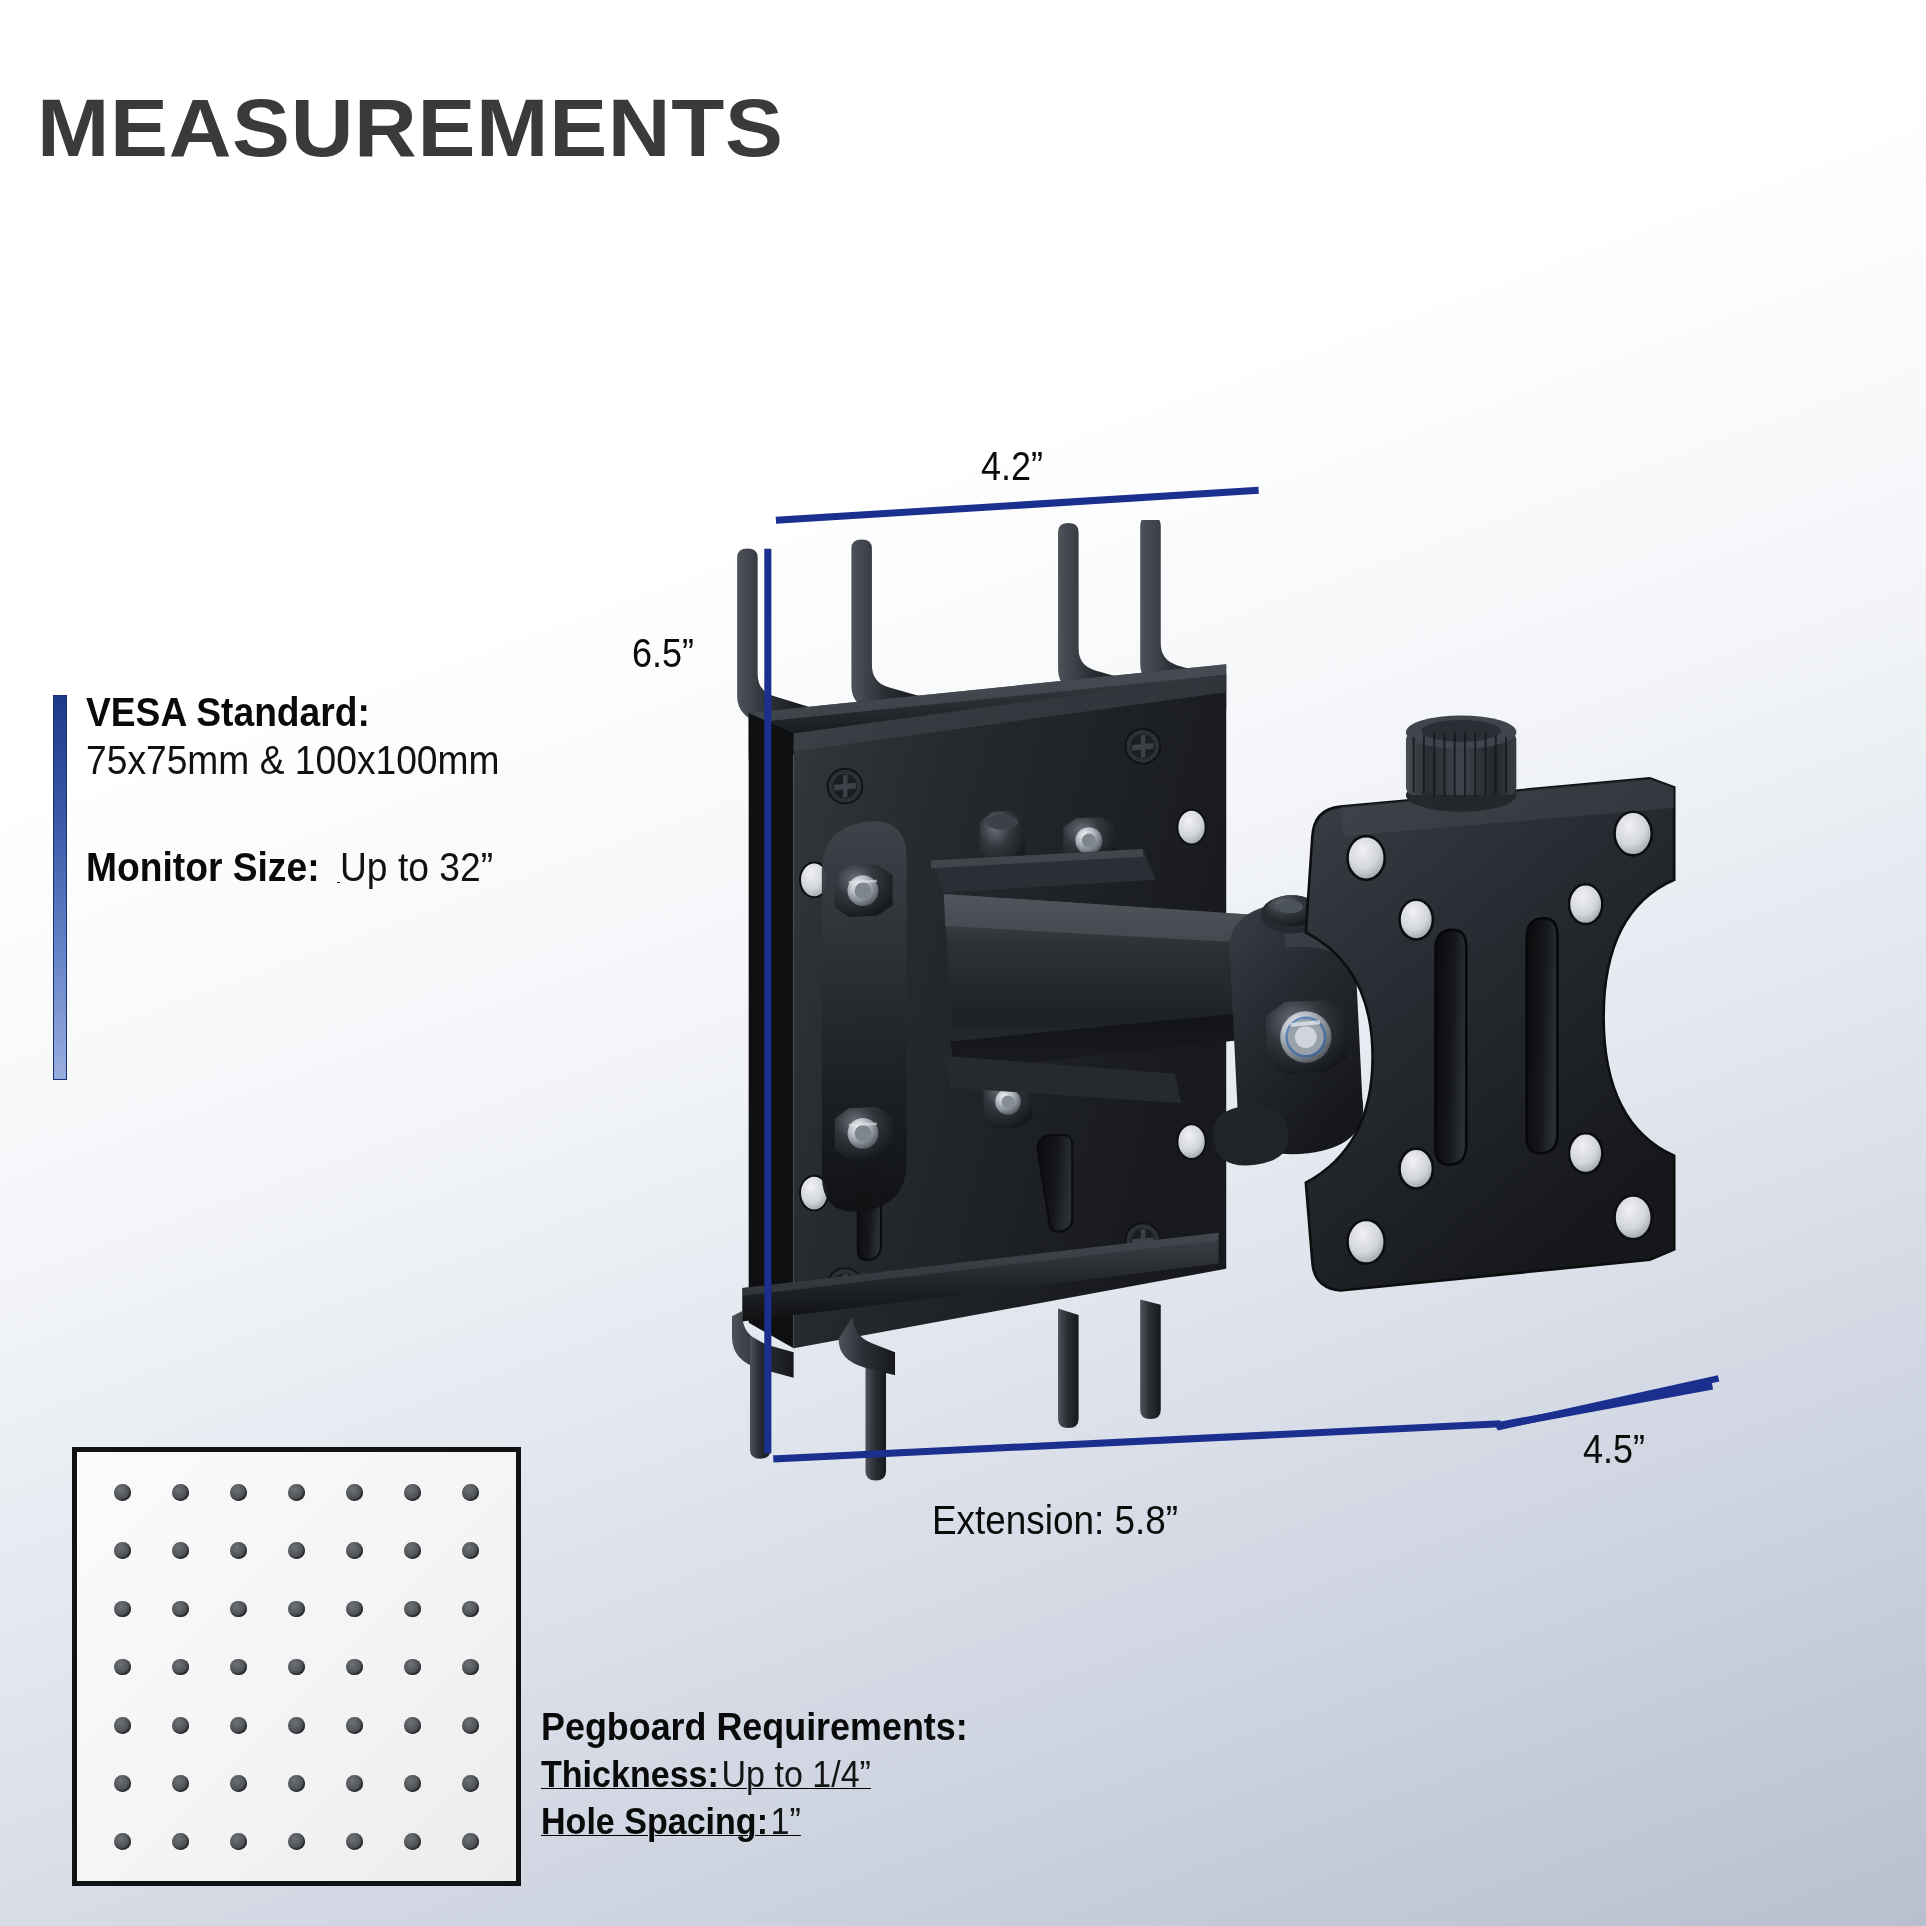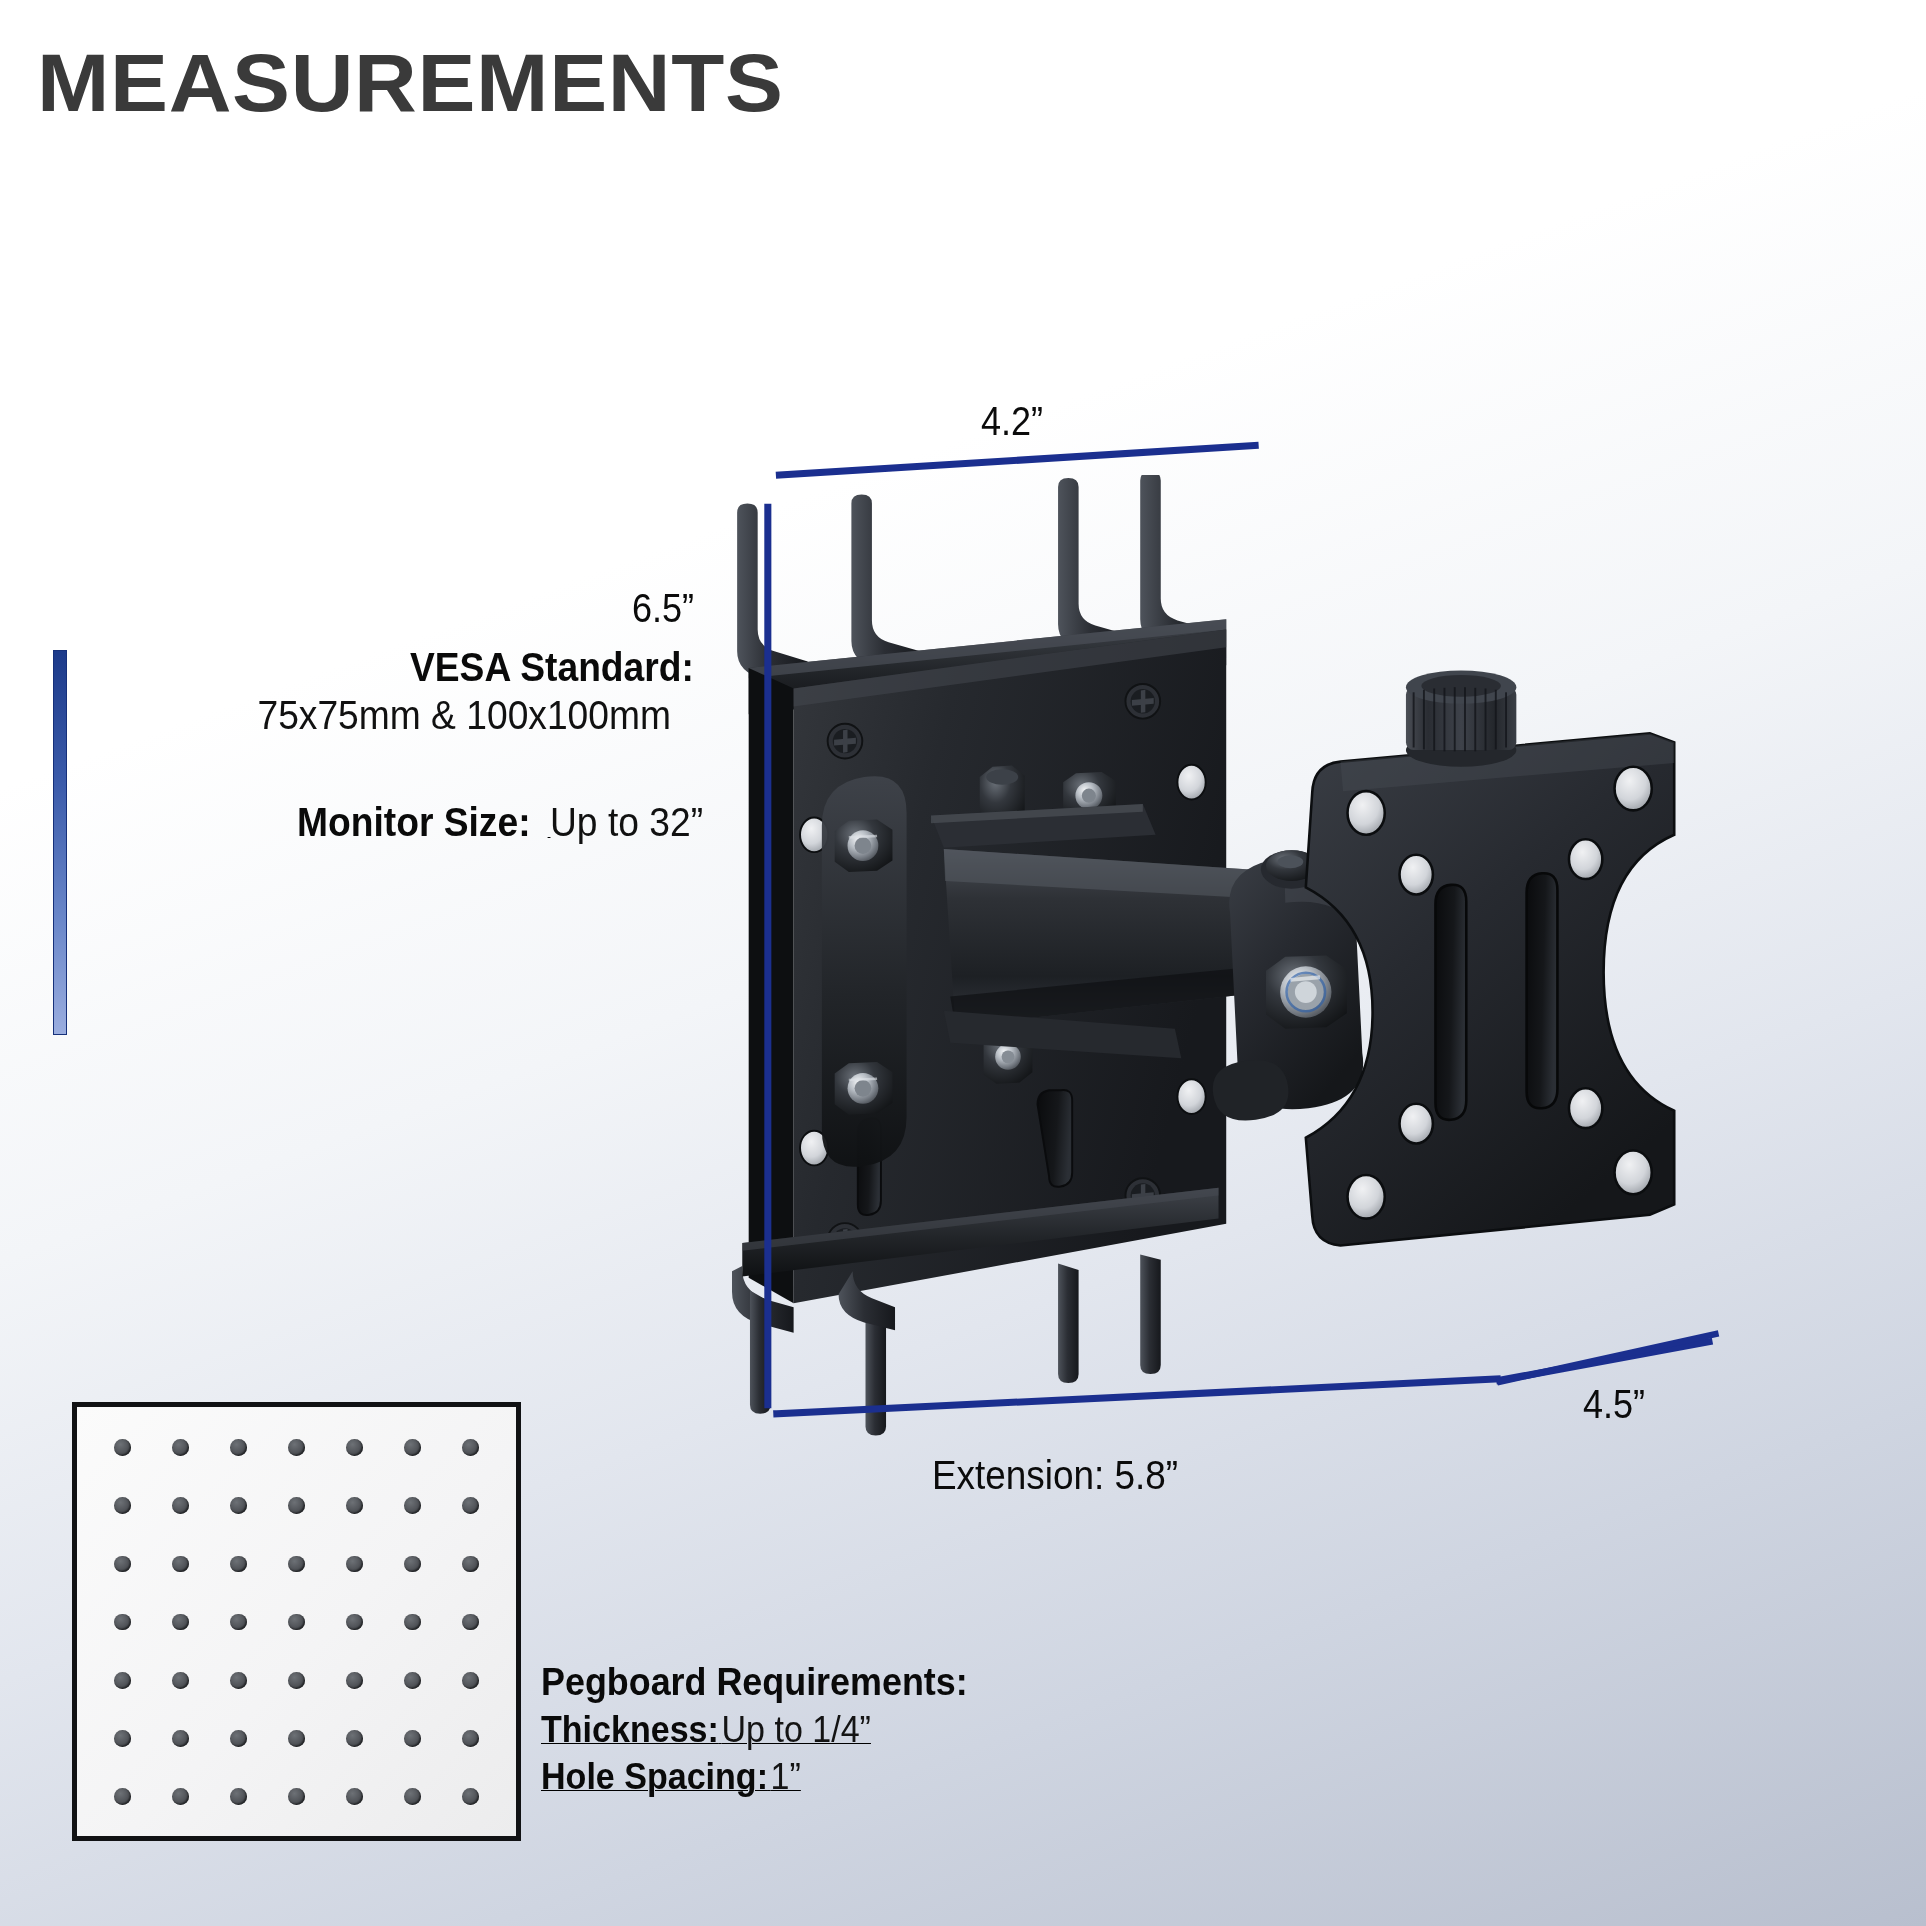--- a/index.html
+++ b/index.html
@@ -7,21 +7,21 @@
     width: 1926px; height: 1926px;
     overflow: hidden;
   }
   body {
     font-family: "Liberation Sans", sans-serif;
     background: linear-gradient(160deg,
         #ffffff 0%, #ffffff 30%, #f3f5f8 48%,
         #e2e6ee 64%, #cfd5e1 80%, #b8bfce 100%);
     position: relative;
   }
-  .stage { position: absolute; inset: 0; }
+  .stage { position: absolute; inset: 0; margin-top: 45px; }
 
   
   #page-title {
     position: absolute;
     left: 37px; top: 36px;
     font-size: 82px;
     font-weight: 700;
     letter-spacing: 0.6px;
     color: #3a3a3a;
     transform: scaleX(1.06);
@@ -41,21 +41,20 @@
     left: 0; top: 0;
     width: 14px; height: 385px;
     background: linear-gradient(180deg, #1c3a8a 0%, #3c5cab 35%, #6a87c9 70%, #9aaddf 100%);
     border: 1.3px solid #16307a;
     box-sizing: border-box;
   }
   .spec-rows {
     position: absolute;
     left: 33px; top: -5.1px;
     width: 629px;
-    text-align: right;
   }
   .spec-row { margin-bottom: 3.9px; }
   .spec-label {
     font-size: 40px;
     font-weight: 700;
     color: #0a0a0a;
     font-stretch: condensed;
     transform: scaleX(0.93);
     transform-origin: left center;
     display: inline-block;

